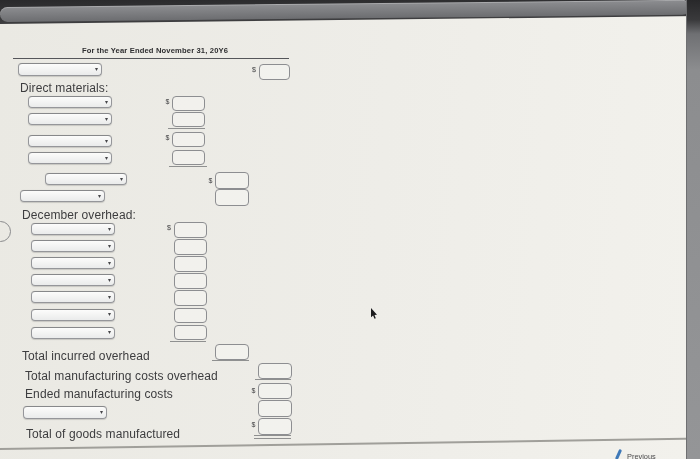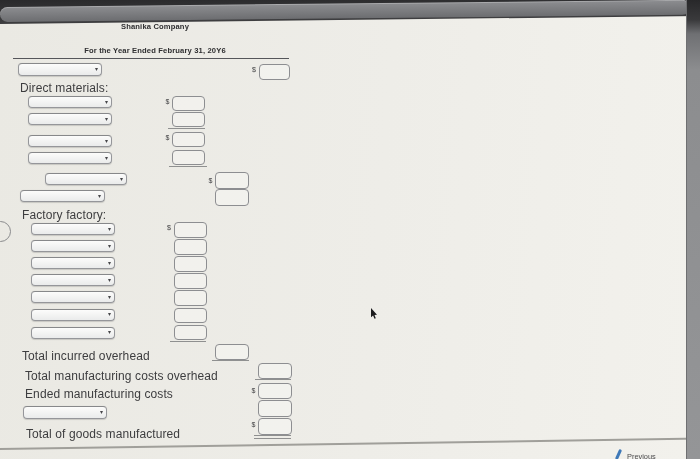--- a/index.html
+++ b/index.html
@@ -42,22 +42,21 @@
   .prev-label{position:absolute;left:15px;top:6px;font-size:7.4px;color:#4a4a4c;}
   .cursor{position:absolute;left:370px;top:292px;}
 </style>
 </head>
 <body>
 
 <div class="frame">
 
   <div class="page">
 
-    <div class="t" style="top:8px">Shanika Company</div>
-    <div class="t" style="top:31.5px">For the Year Ended February 31, 20Y6</div>
+    <div class="t" style="top:31.5px">For the Year Ended November 31, 20Y6</div>
     <div class="rule" style="left:13px;top:43.5px;width:276px;background:#55565a"></div>
 
     <div class="sel" style="left:18px;top:49px;width:82px;height:11px">
       <span class="caret">▾</span>
     </div>
     <span class="dollar" style="left:252px;top:52px">$</span>
     <div class="box" style="left:259px;top:50px;width:29px"></div>
 
     <div class="lbl" style="left:20px;top:67px">Direct materials:</div>
 
@@ -86,21 +85,21 @@
     <div class="rule" style="left:168px;top:113.5px;width:37px"></div>
     <span class="dollar" style="left:165.5px;top:120px">$</span>
     <div class="box" style="left:172px;top:117.5px"></div>
     <div class="box" style="left:172px;top:135.5px"></div>
     <div class="rule" style="left:169px;top:152px;width:38px"></div>
 
     <span class="dollar" style="left:208.5px;top:163px">$</span>
     <div class="box" style="left:214.5px;top:158px;width:32px;height:14.5px"></div>
     <div class="box" style="left:214.5px;top:175px;width:32px;height:14.5px"></div>
 
-    <div class="lbl" style="left:22px;top:193.5px">Factory factory:</div>
+    <div class="lbl" style="left:22px;top:193.5px">December overhead:</div>
 
     <div class="sel" style="left:31px;top:209px;width:82px">
         <span class="caret">▾</span>
       </div>
     <div class="sel" style="left:31px;top:226px;width:82px">
         <span class="caret">▾</span>
       </div>
     <div class="sel" style="left:31px;top:243px;width:82px">
         <span class="caret">▾</span>
       </div>

